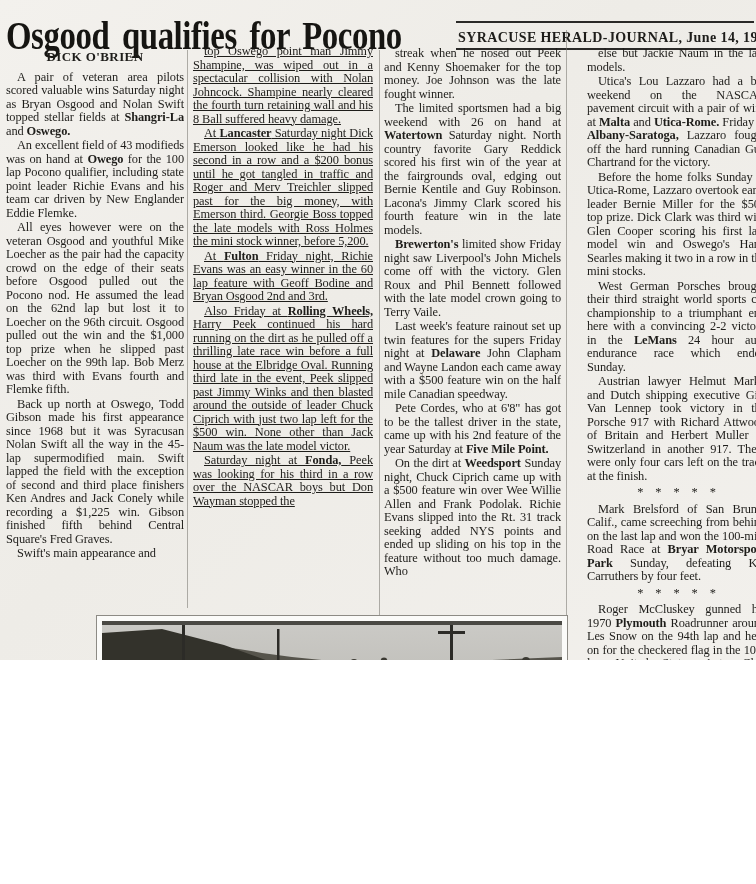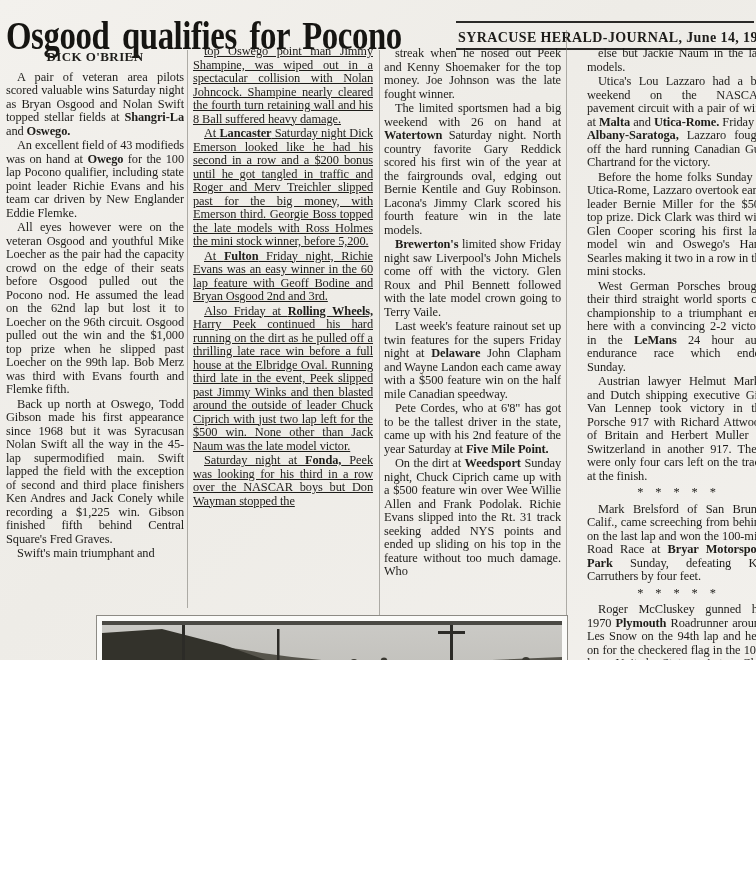--- a/index.html
+++ b/index.html
@@ -61,21 +61,21 @@
   <div class="rule rule-a"></div>
   <div class="rule rule-b"></div>
   <div class="rule rule-c"></div>
 
   <div class="col col1">
     <div class="byline">DICK O'BRIEN</div>
   <p><span>A pair of veteran area pilots scored valuable wins Saturday night as Bryan Osgood and Nolan Swift topped stellar fields at </span><span class="b">Shangri-La</span><span> and </span><span class="b">Oswego.</span></p>
       <p><span>An excellent field of 43 modifieds was on hand at </span><span class="b">Owego</span><span> for the 100 lap Pocono qualifier, including state point leader Richie Evans and his team car driven by New Englander Eddie Flemke.</span></p>
       <p><span>All eyes however were on the veteran Osgood and youthful Mike Loecher as the pair had the capacity crowd on the edge of their seats before Osgood pulled out the Pocono nod. He assumed the lead on the 62nd lap but lost it to Loecher on the 96th circuit. Osgood pulled out the win and the $1,000 top prize when he slipped past Loecher on the 99th lap. Bob Merz was third with Evans fourth and Flemke fifth.</span></p>
       <p><span>Back up north at Oswego, Todd Gibson made his first appearance since 1968 but it was Syracusan Nolan Swift all the way in the 45-lap supermodified main. Swift lapped the field with the exception of second and third place finishers Ken Andres and Jack Conely while recording a $1,225 win. Gibson finished fifth behind Central Square's Fred Graves.</span></p>
-      <p><span>Swift's main triumphant and</span></p>
+      <p><span>Swift's main appearance and</span></p>
     </div>
   <div class="col col2">
       <p><span>top Oswego point man Jimmy Shampine, was wiped out in a spectacular collision with Nolan Johncock. Shampine nearly cleared the fourth turn retaining wall and his 8 Ball suffered heavy damage.</span></p>
       <p><span>At </span><span class="b">Lancaster</span><span> Saturday night Dick Emerson looked like he had his second in a row and a $200 bonus until he got tangled in traffic and Roger and Merv Treichler slipped past for the big money, with Emerson third. Georgie Boss topped the late models with Ross Holmes the mini stock winner, before 5,200.</span></p>
       <p><span>At </span><span class="b">Fulton</span><span> Friday night, Richie Evans was an easy winner in the 60 lap feature with Geoff Bodine and Bryan Osgood 2nd and 3rd.</span></p>
       <p><span>Also Friday at </span><span class="b">Rolling Wheels,</span><span> Harry Peek continued his hard running on the dirt as he pulled off a thrilling late race win before a full house at the Elbridge Oval. Running third late in the event, Peek slipped past Jimmy Winks and then blasted around the outside of leader Chuck Ciprich with just two lap left for the $500 win. None other than Jack Naum was the late model victor.</span></p>
       <p><span>Saturday night at </span><span class="b">Fonda,</span><span> Peek was looking for his third in a row over the NASCAR boys but Don Wayman stopped the</span></p>
     </div>
   <div class="col col3">
       <p><span>streak when he nosed out Peek and Kenny Shoemaker for the top money. Joe Johnson was the late fought winner.</span></p>

